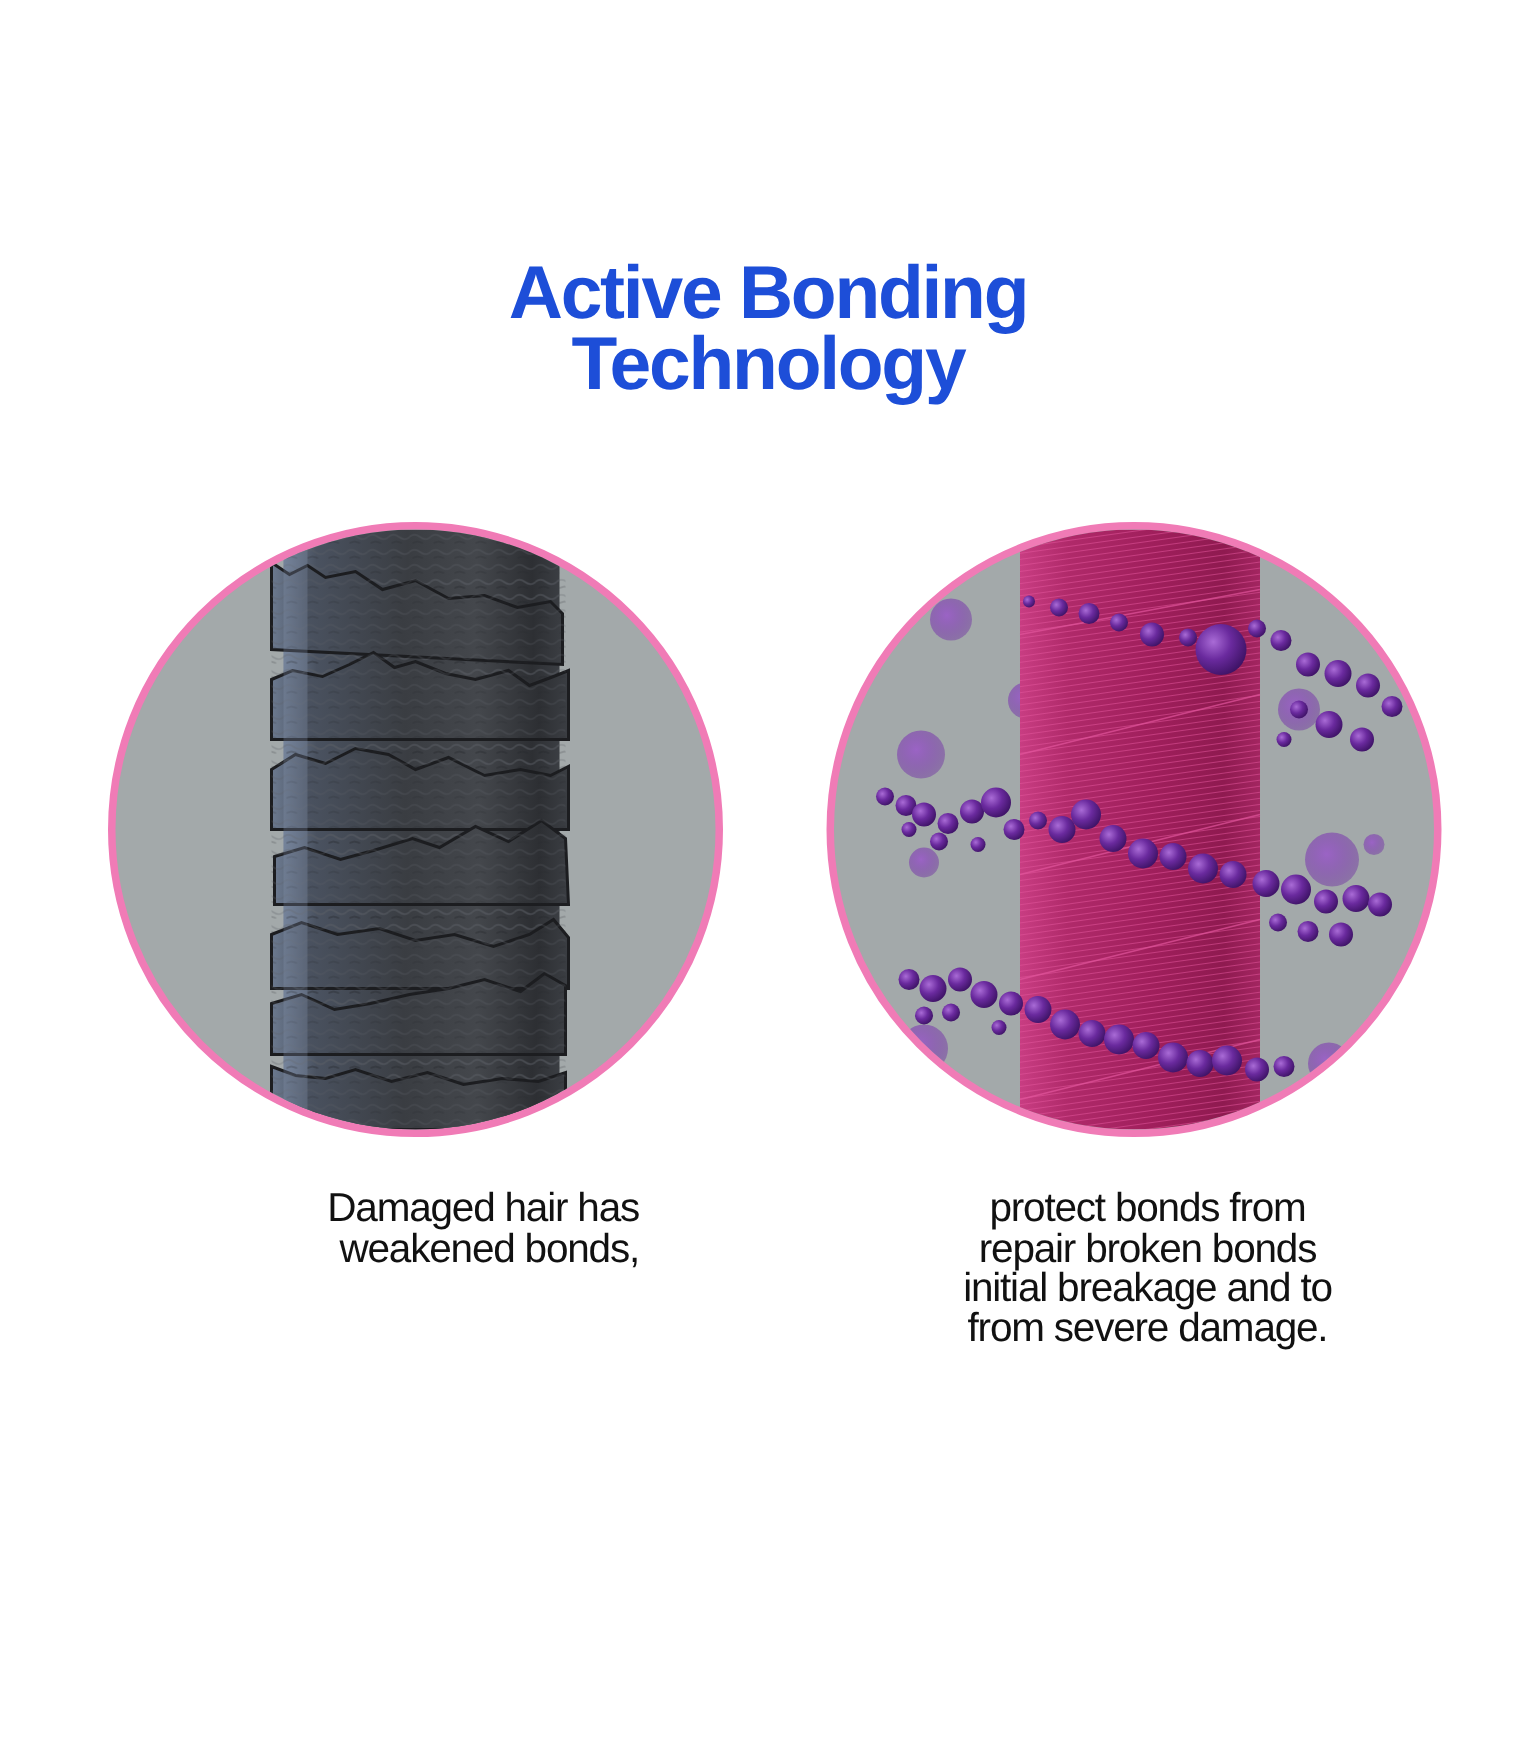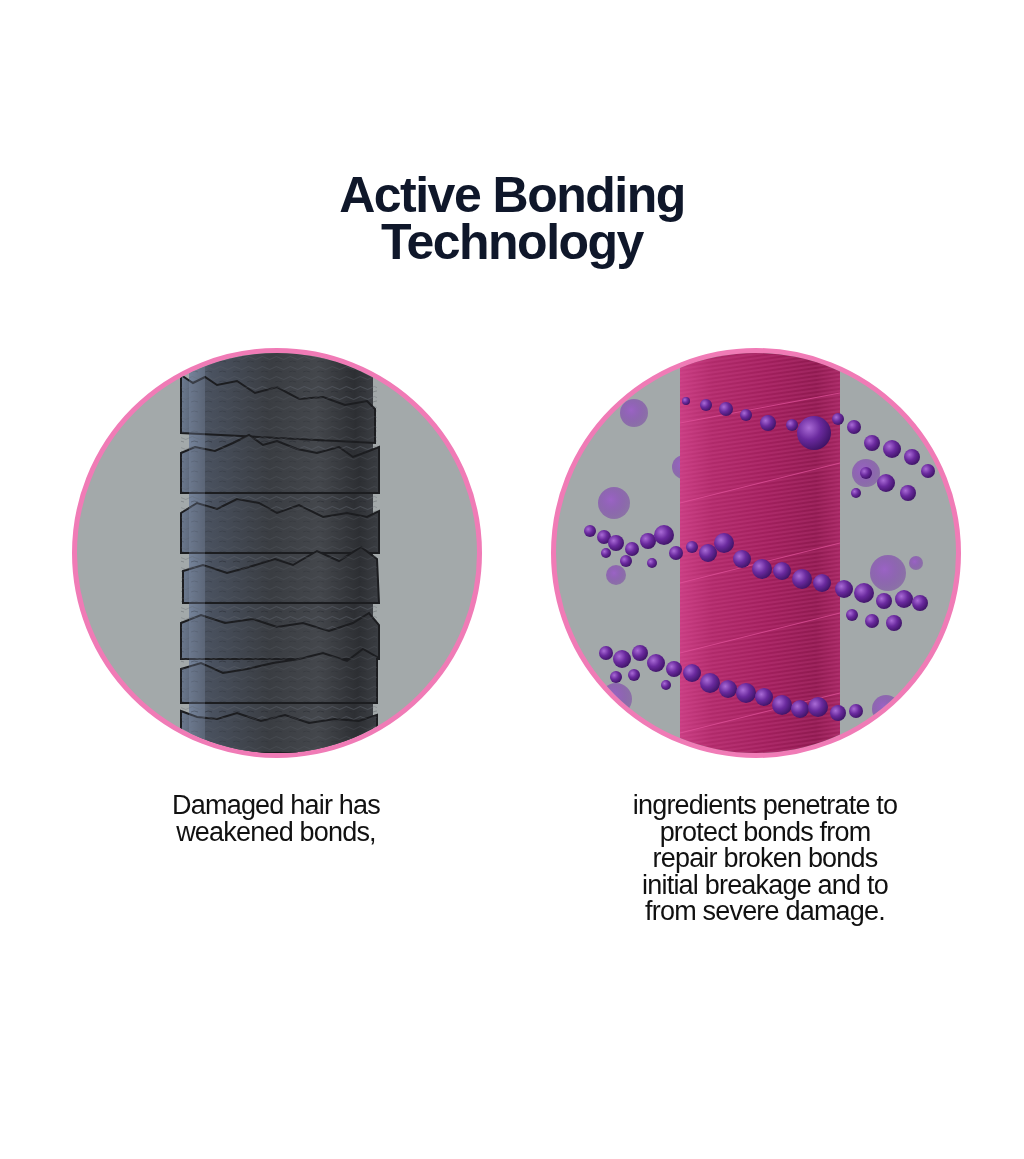--- a/index.html
+++ b/index.html
@@ -19,21 +19,21 @@
       position: absolute;
       left: 0;
       top: 138px;
       width: 1024px;
       text-align: center;
       font-family: "Liberation Sans", sans-serif;
       font-weight: bold;
       font-size: 50px;
       line-height: 47px;
       letter-spacing: -1.5px;
-      color: #0f172a;
+      color: #1d4ed8;
     }
     .title span { display: block; }
 
     .circle {
       position: absolute;
       width: 400px;
       height: 400px;
       border-radius: 50%;
       border: 5px solid #f07bb6;
       background: #a3a9aa;
@@ -48,21 +48,21 @@
       position: absolute;
       top: 792px;
       text-align: center;
       font-family: "Liberation Sans", sans-serif;
       font-size: 27px;
       line-height: 26.5px;
       letter-spacing: -0.8px;
       color: #111111;
     }
     .caption span { display: block; white-space: nowrap; }
-    .caption.left { left: 126px; width: 300px; }
+    .caption.left { left: 126px; width: 300px; text-align: right; }
     .caption.right { left: 605px; width: 320px; }
   </style>
 </head>
 <body>
 
 <h1 class="title">
   <span>Active Bonding</span>
   <span>Technology</span>
 </h1>
 
@@ -217,18 +217,17 @@
     </g>
   </svg>
 </div>
 
 <div class="caption left">
   <span>Damaged hair has</span>
   <span>weakened bonds,</span>
 </div>
 
 <div class="caption right">
-  <span>ingredients penetrate to</span>
   <span>protect bonds from</span>
   <span>repair broken bonds</span>
   <span>initial breakage and to</span>
   <span>from severe damage.</span>
 </div>
 
 </body></html>

